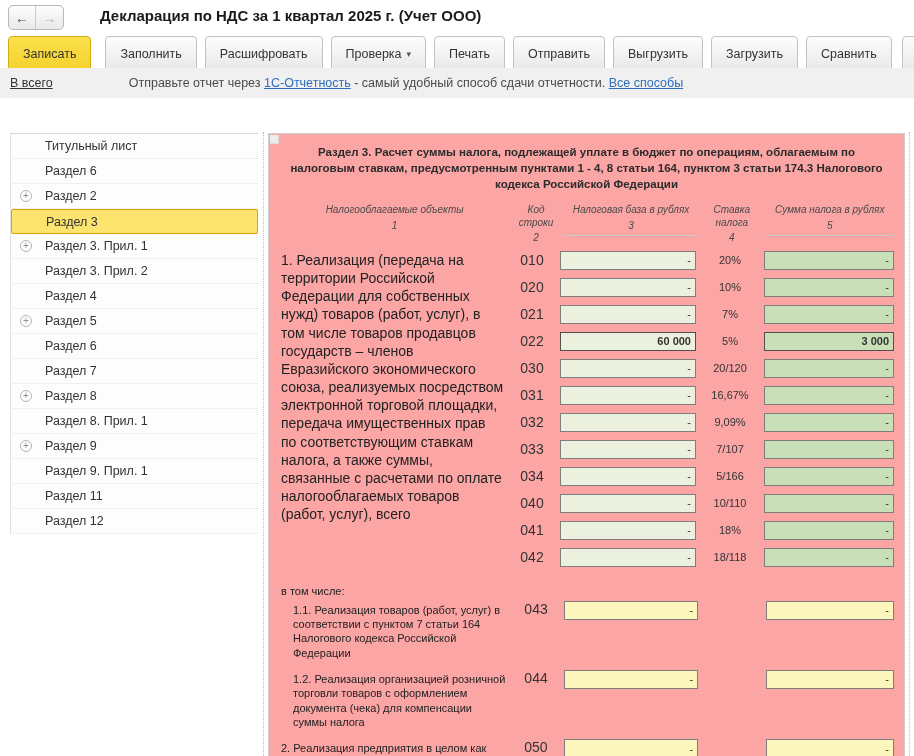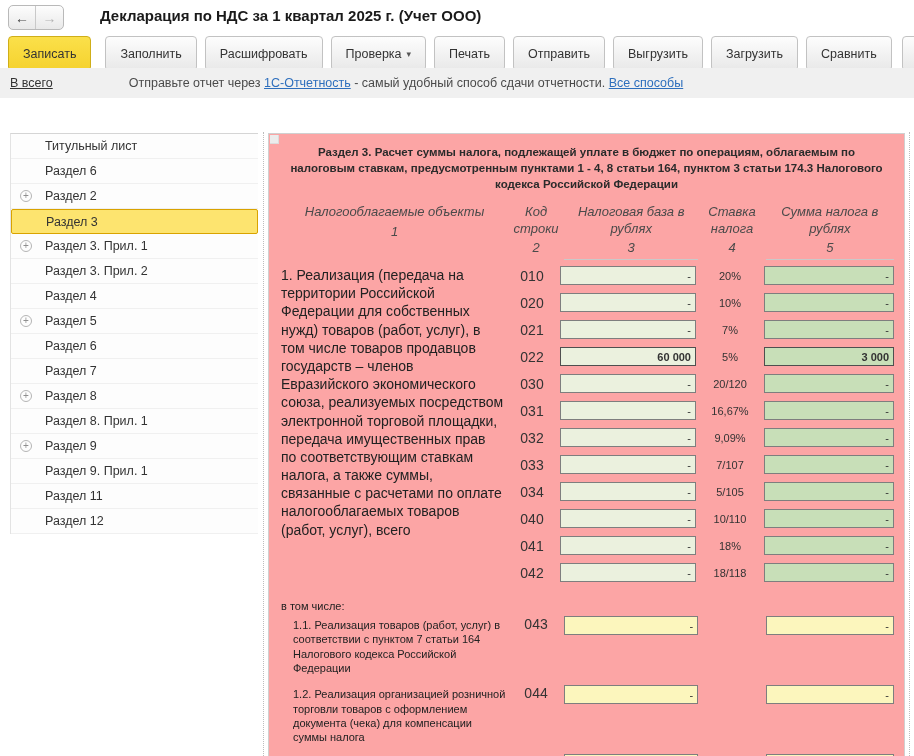--- a/index.html
+++ b/index.html
@@ -35,21 +35,21 @@
   .sidebar { position:absolute; left:10px; top:1px; width:248px; border-top:1px solid #d5d5d5; border-left:1px solid #e3e3e3; }
   .side-item { position:relative; height:25px; display:flex; align-items:center; padding-left:34px; font-size:12.5px; color:#333; border-bottom:1px solid #f0f0f0; background:#fdfdfd; cursor:pointer; }
   .side-item .expander { position:absolute; left:9px; top:6px; width:12px; height:12px; border:1px solid #b5b5b5; border-radius:50%; color:#8f8f8f; font-size:10px; line-height:10px; text-align:center; }
   .side-item.selected { background:#fde46f; border:1px solid #d9a300; border-radius:2px; }
 
   
   .panel { position:absolute; left:268px; top:1px; width:637px; bottom:0; border:1px solid #d0d0d0; border-bottom:none; overflow:hidden; background:#fca5a5; }
   .panel-corner { position:absolute; left:1px; top:1px; width:9px; height:9px; background:#ececec; border-right:1px solid #dcdcdc; border-bottom:1px solid #dcdcdc; }
   .form-title { margin:10px auto 0; width:600px; text-align:center; font-weight:bold; font-size:11.5px; line-height:1.4; color:#2b2b2b; }
 
-  .grid-head { display:flex; margin:12px 10px 0 12px; font-size:13px; font-style:italic; color:#4a4a4a; }
+  .grid-head { display:flex; margin:12px 10px 0 12px; font-size:10px; font-style:italic; color:#4a4a4a; }
   .gh-cell { display:flex; flex-direction:column; align-items:center; justify-content:flex-start; text-align:center; line-height:1.25; }
   .gh-num { margin-top:3px; font-style:italic; }
   .gh-rule { width:100%; border-bottom:1px solid #c9c9c9; margin-top:3px; }
 
   .c-label { width:230px; }
   .c-code  { width:40px; margin-left:8px; }
   .c-base  { width:136px; margin-left:8px; }
   .c-rate  { width:52px; margin-left:8px; }
   .c-sum   { width:130px; margin-left:8px; }
 
@@ -245,21 +245,21 @@
             </div>
           <div class="frow">
               <span class="code">033</span>
               <span class="field base">-</span>
               <span class="rate">7/107</span>
               <span class="field sum">-</span>
             </div>
           <div class="frow">
               <span class="code">034</span>
               <span class="field base">-</span>
-              <span class="rate">5/105</span>
+              <span class="rate">5/166</span>
               <span class="field sum">-</span>
             </div>
           <div class="frow">
               <span class="code">040</span>
               <span class="field base">-</span>
               <span class="rate">10/110</span>
               <span class="field sum">-</span>
             </div>
           <div class="frow">
               <span class="code">041</span>

